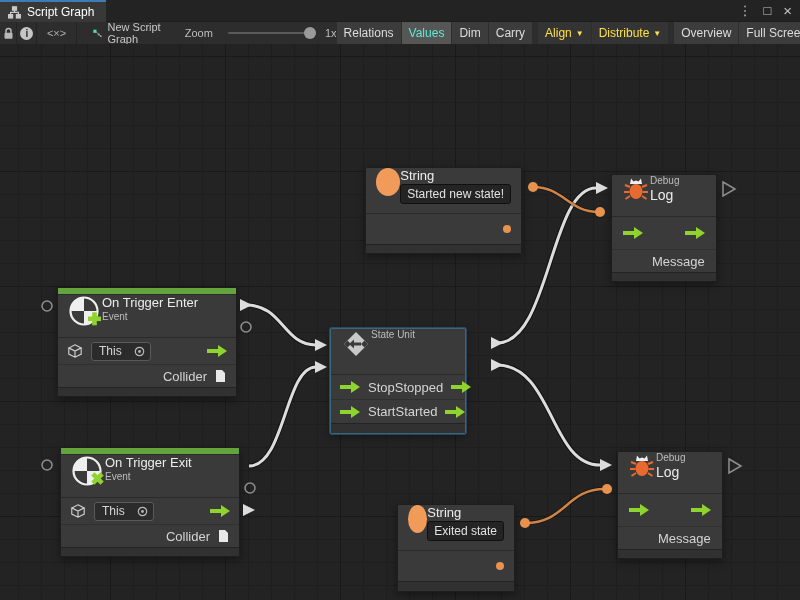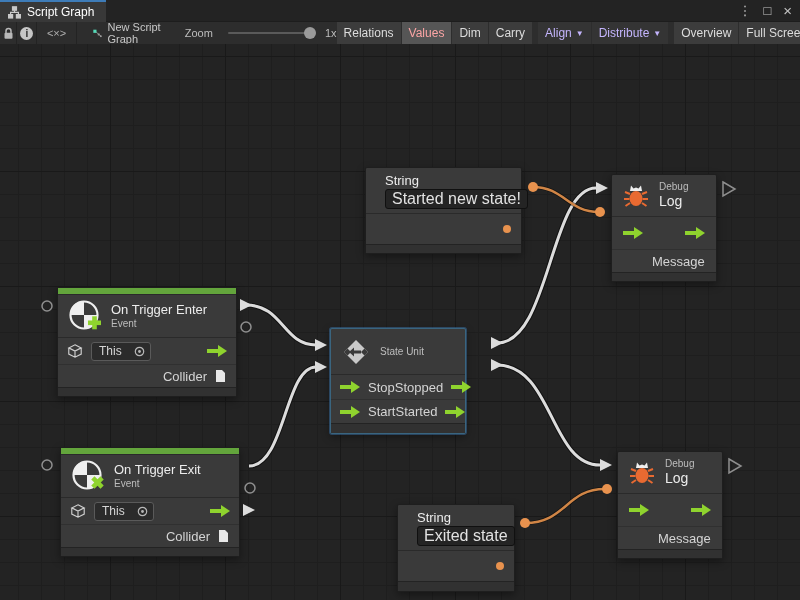--- a/index.html
+++ b/index.html
@@ -28,51 +28,51 @@
   .info-badge{width:13px;height:13px;border-radius:50%;background:#c6c6c6;color:#2a2a2a;
               font-weight:bold;font-size:10px;line-height:13px;text-align:center;}
   .graph-ref{display:flex;align-items:center;gap:6px;margin-left:16px;color:#c8c8c8;font-size:11px;}
   .zoom-ctl{display:flex;align-items:center;margin-left:22px;gap:15px;font-size:11px;color:#bdbdbd;}
   .zoom-track{position:relative;width:82px;height:2px;background:#5a5a5a;border-radius:1px;}
   .zoom-handle{position:absolute;right:-6px;top:-5px;width:12px;height:12px;border-radius:50%;
                background:#9a9a9a;}
   .tb-buttons{display:flex;align-items:center;margin-left:auto;gap:1px;}
   .tb-btn{height:22px;display:flex;align-items:center;padding:0 7px;background:#3c3c3c;
           color:#dcdcdc;white-space:nowrap;cursor:default;}
-  .tb-btn.active{background:#565656;color:#fca5a5;}
-  .tb-btn.disabled{color:#c4b5fd;background:#343434;}
+  .tb-btn.active{background:#565656;color:#5eead4;}
+  .tb-btn.disabled{color:#fde047;background:#343434;}
   .tb-btn .dd{font-size:8px;margin-left:4px;}
   .tb-btn.gapl{margin-left:5px;}
   .tb-btn.clip{margin-right:-14px;}
 
   
   .canvas{position:absolute;left:0;top:44px;width:800px;height:556px;background-color:#232323;
     background-image:
       linear-gradient(#191919 1px, transparent 1px),
       linear-gradient(90deg,#191919 1px, transparent 1px),
       linear-gradient(#1e1e1e 1px, transparent 1px),
       linear-gradient(90deg,#1e1e1e 1px, transparent 1px);
     background-size:115px 115px,115px 115px,23px 23px,23px 23px;
     background-position:0 12px,-5px 0,0 12px,-5px 0;}
 
   
   .node{position:absolute;background:#3a3a3a;border:1px solid #1e1e1e;border-radius:2px;
         box-shadow:0 3px 8px rgba(0,0,0,.38);color:#ddd;box-sizing:border-box;}
   .node.selected{border:1px solid #3a657f;box-shadow:0 0 0 1px rgba(62,124,184,.45),0 3px 8px rgba(0,0,0,.38);}
-  .nhead{display:flex;align-items:center;gap:9px;padding:0 10px;border-bottom:1px solid #2a2a2a;}
+  .nhead{display:flex;align-items:flex-start;padding:0 10px;border-bottom:1px solid #2a2a2a;}
   .nrow{display:flex;align-items:center;padding:0 9px;box-sizing:border-box;}
   .nrow + .nrow{border-top:1px solid #303030;}
   .nfoot{background:#313131;border-top:1px solid #232323;}
   .tcol{display:flex;flex-direction:column;justify-content:center;}
   .t-small{font-size:10px;color:#bdbdbd;line-height:12px;}
   .t-title{font-size:13px;color:#ececec;line-height:16px;}
   .t-big{font-size:14px;color:#ececec;line-height:17px;}
   .greenbar{height:6px;border-bottom:1px solid #2a2a2a;}
   .field{background:#242424;border:1px solid #101010;border-radius:3px;color:#e2e2e2;
-         font-size:16px;padding:1px 6px;line-height:16px;white-space:nowrap;}
+         font-size:12px;padding:1px 6px;line-height:16px;white-space:nowrap;}
   .dropdown{display:flex;align-items:center;justify-content:space-between;background:#2b2b2b;
             border:1px solid #5a5a5a;border-radius:3px;height:19px;padding:0 5px 0 7px;
             font-size:12px;color:#d6d6d6;width:60px;box-sizing:border-box;}
   .orange-circle{border-radius:50%;background:#F09B59;}
   .gray-dot{width:8px;height:8px;border-radius:50%;background:#9a9a9a;}
   .plabel{font-size:13px;color:#d4d4d4;}
 
   
   #node-string-top{left:365px;top:123px;width:157px;}
   #node-string-top .nhead{height:45px;}

